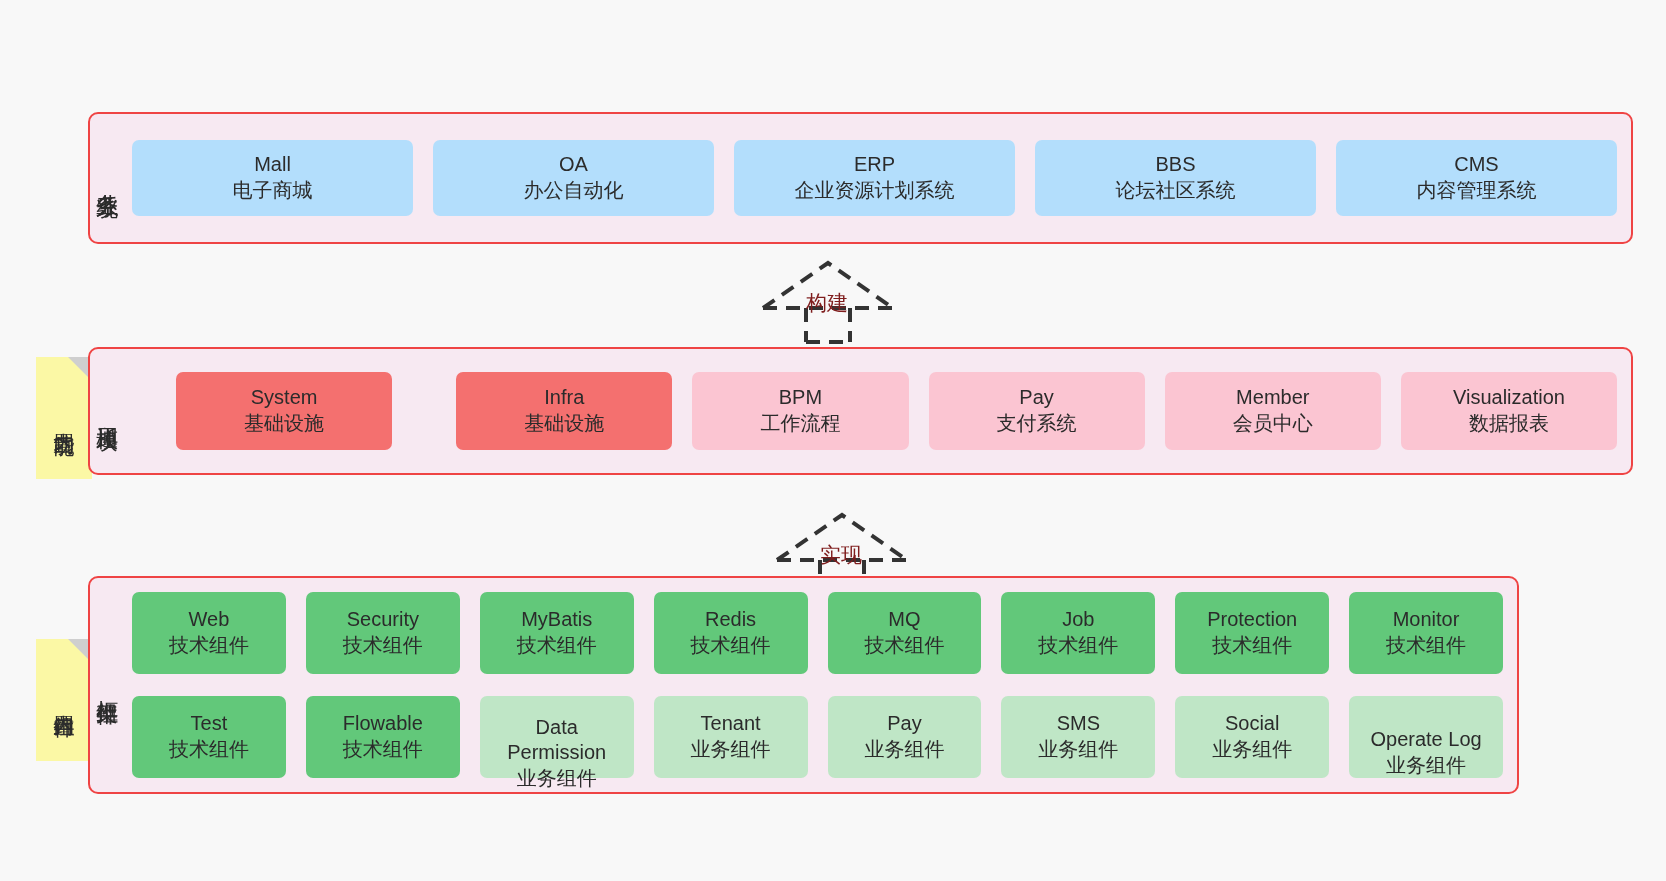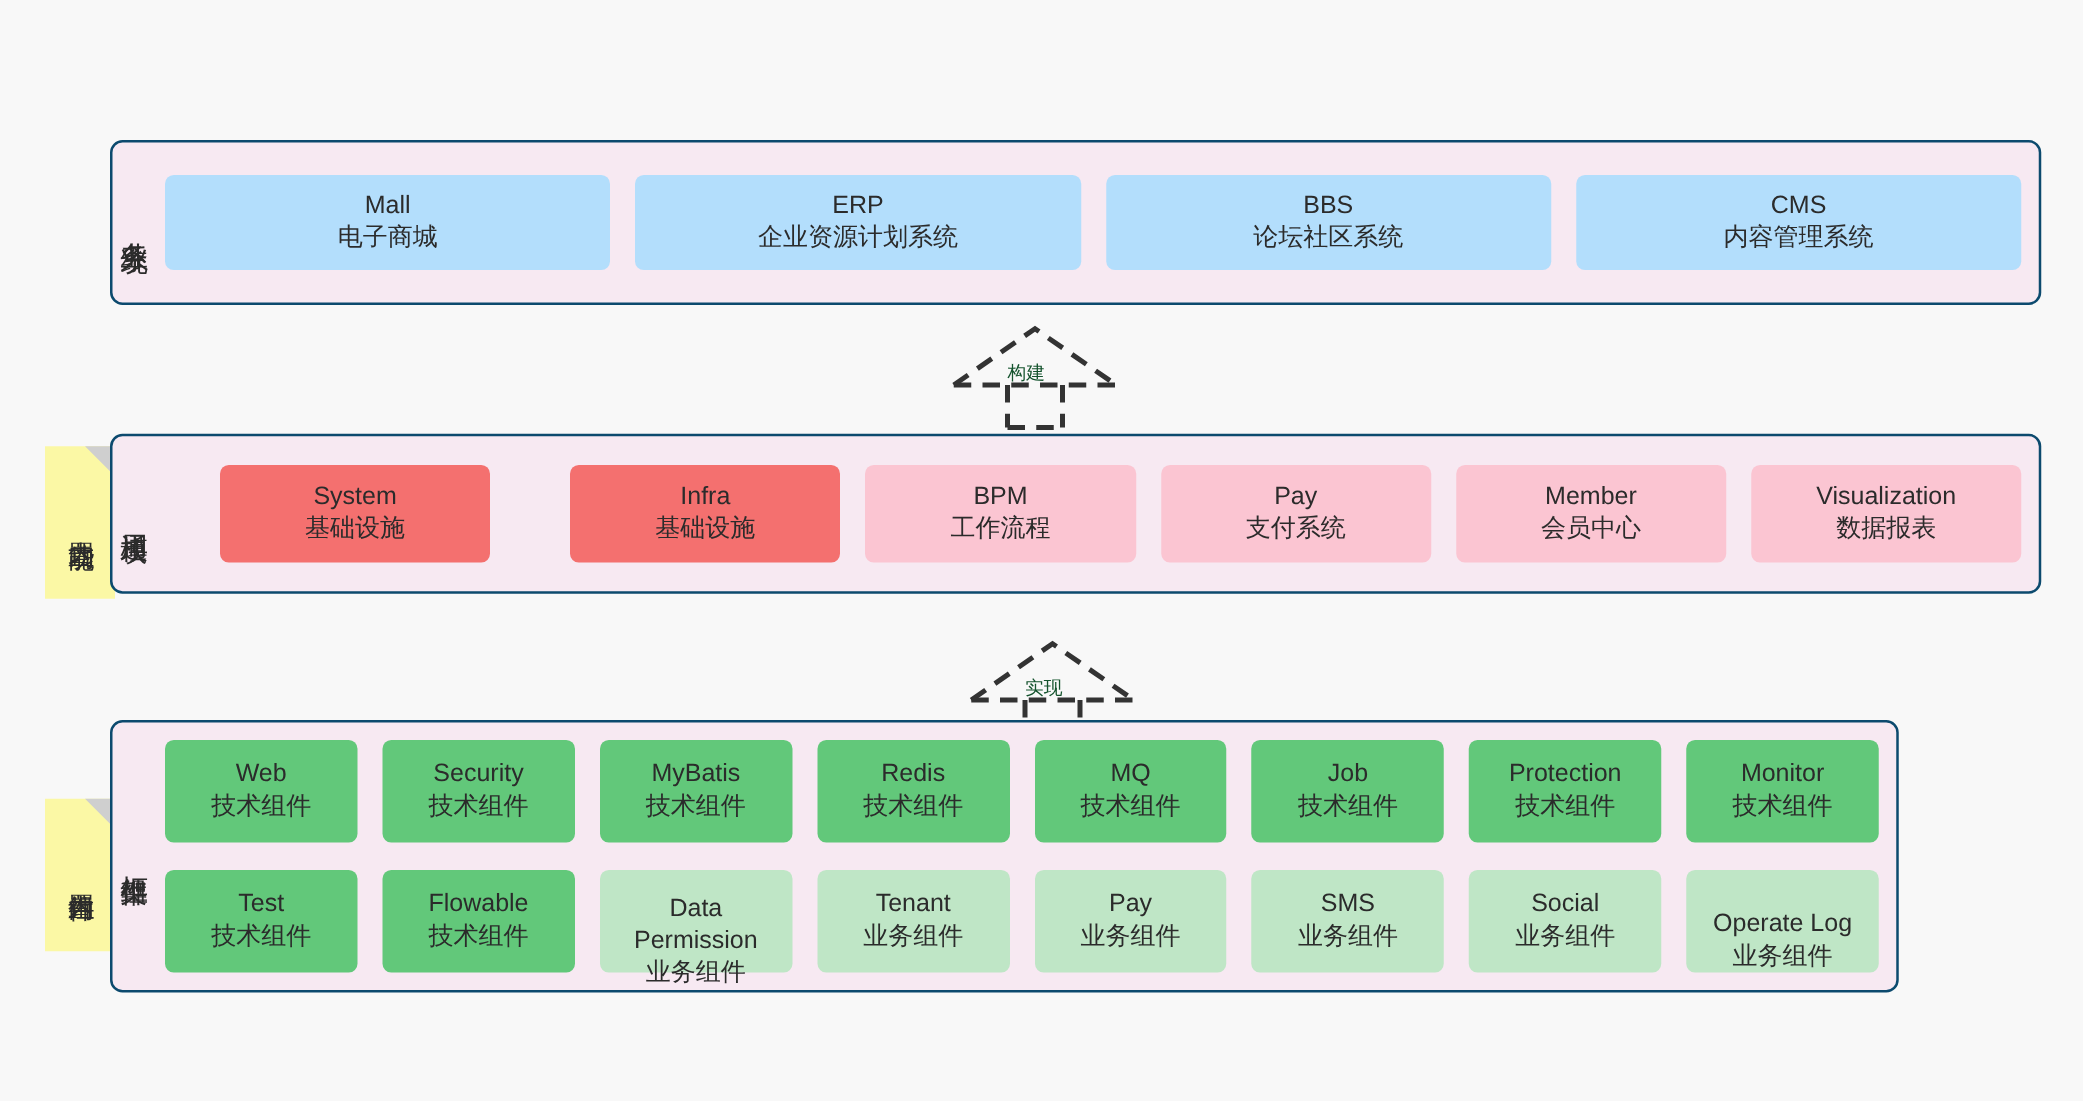--- a/index.html
+++ b/index.html
@@ -20,21 +20,21 @@
     position: absolute;
     left: 0; top: 0;
     width: 1666px;
     height: 881px;
   }
 
   
   .layer {
     position: absolute;
     background: #f7e9f2;
-    border: 2px solid #0c4a6e;
+    border: 2px solid #ef4444;
     border-radius: 10px;
     box-sizing: border-box;
     display: flex;
     align-items: stretch;
   }
 
   .layer-label {
     flex: 0 0 auto;
     width: 34px;
     display: flex;
@@ -121,39 +121,43 @@
     border-left: 24px solid transparent;
   }
 
   
   .arrow {
     position: absolute;
   }
   .arrow svg { display: block; overflow: visible; }
   .arrow .lbl {
     position: absolute;
-    font-size: 15px;
-    color: #14532d;
+    font-size: 21px;
+    color: #7f1d1d;
     background: transparent;
     white-space: nowrap;
     user-select: none;
   }
 </style>
 </head>
 <body>
 
 <div id="stage">
 
   <div class="layer" id="layer-business" style="left:88px; top:112px; width:1545px; height:132px;">
     <div class="layer-label">业务系统</div>
     <div class="layer-body">
       <div class="row" id="biz-row">
           <div class="card h-biz c-blue">
             <div class="en">Mall</div>
             <div class="cn">电子商城</div>
+          </div>
+          <div class="card h-biz c-blue">
+            <div class="en">OA</div>
+            <div class="cn">办公自动化</div>
           </div>
           <div class="card h-biz c-blue">
             <div class="en">ERP</div>
             <div class="cn">企业资源计划系统</div>
           </div>
           <div class="card h-biz c-blue">
             <div class="en">BBS</div>
             <div class="cn">论坛社区系统</div>
           </div>
           <div class="card h-biz c-blue">

